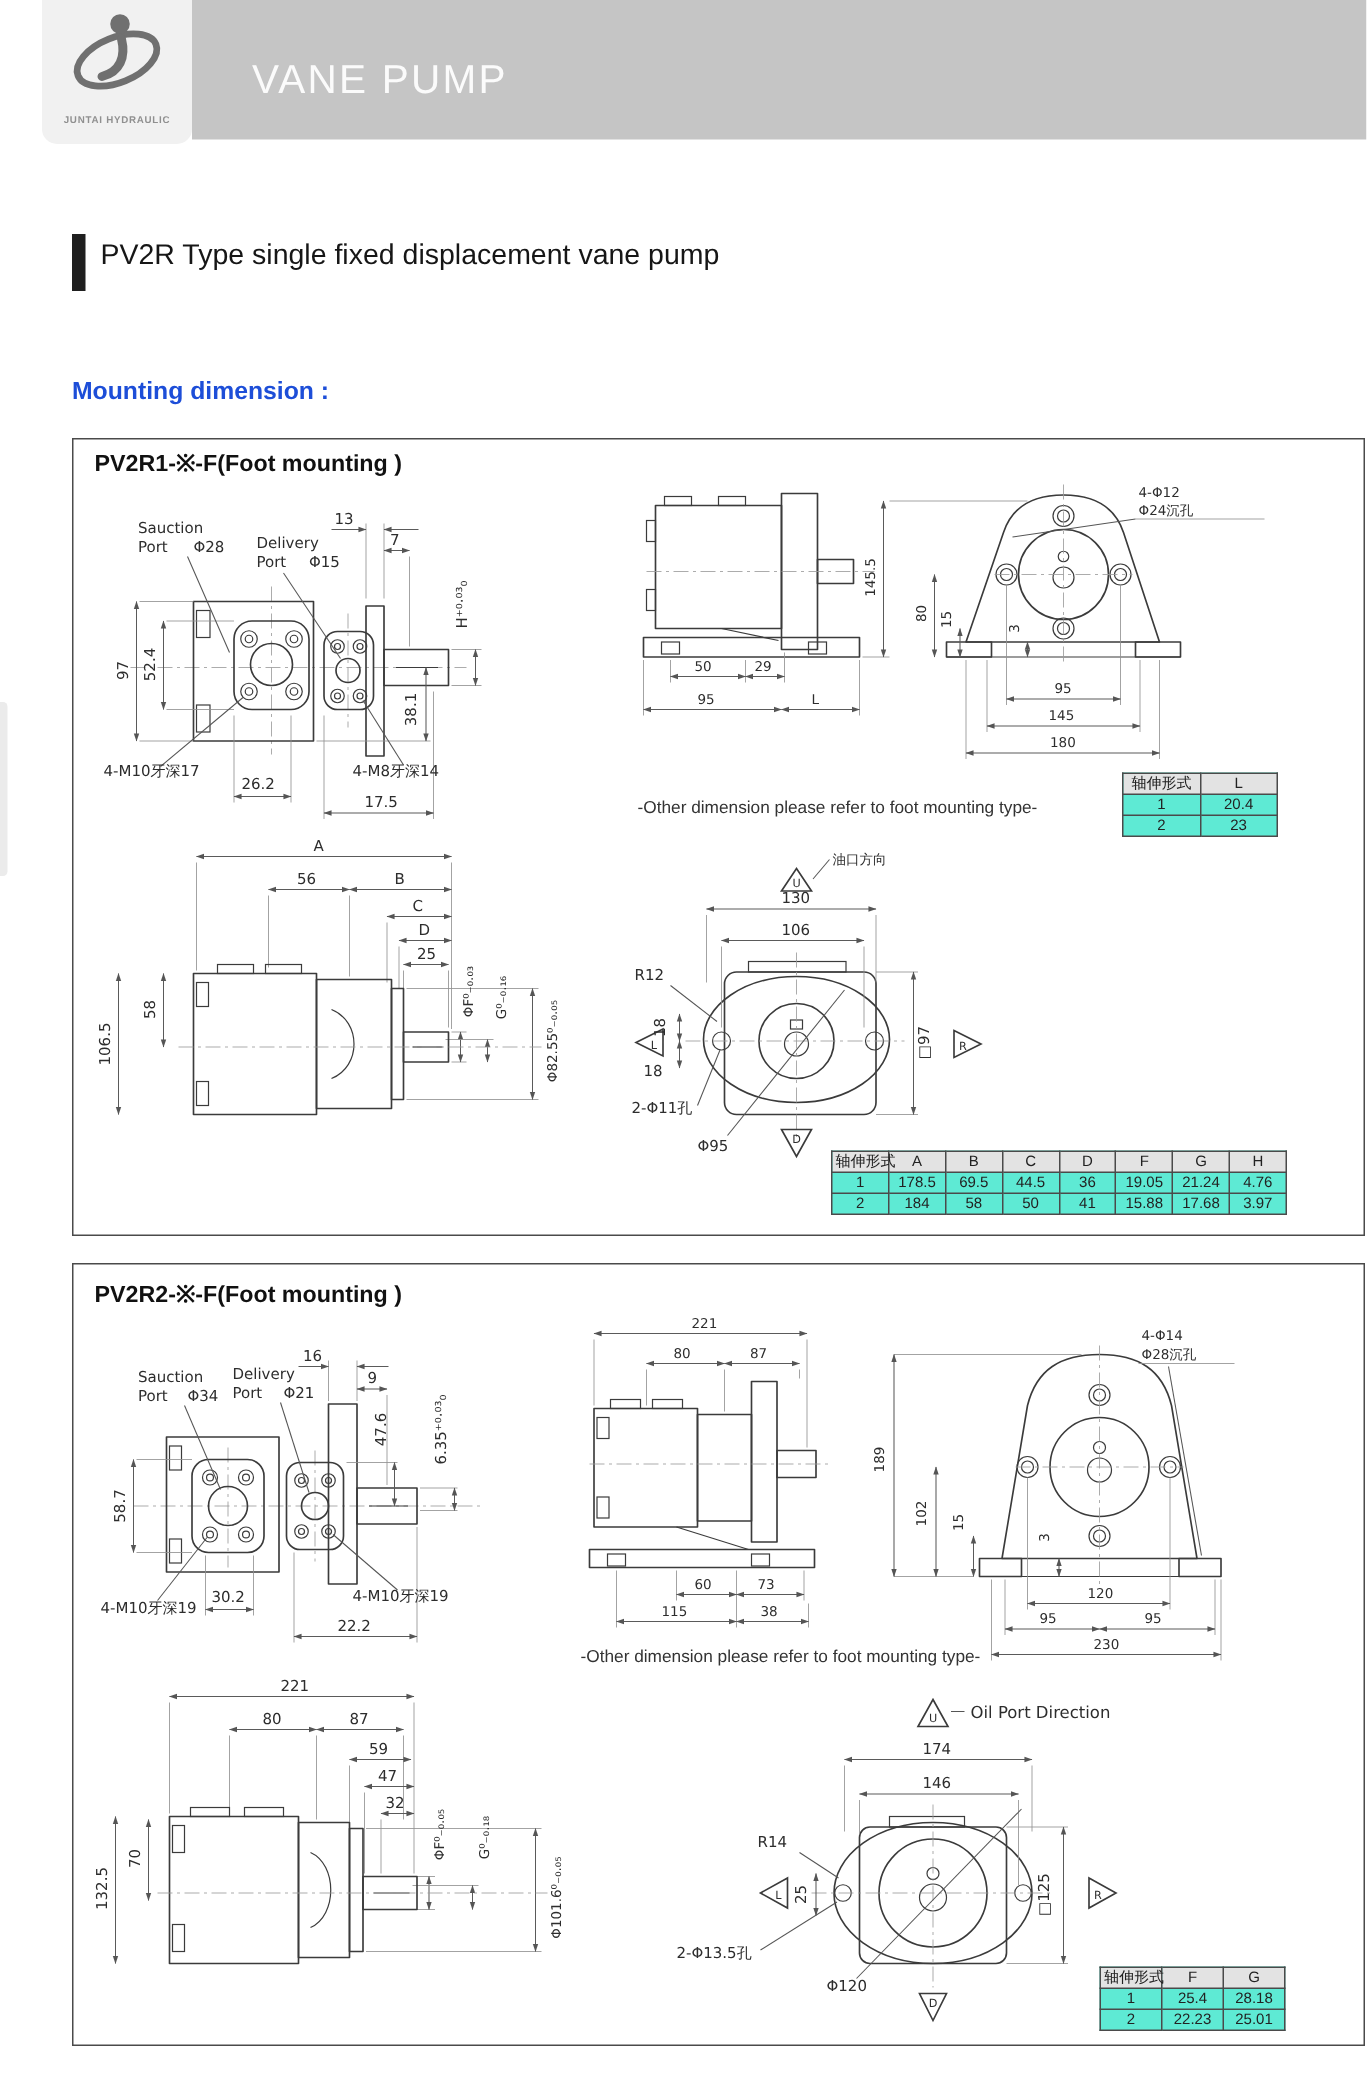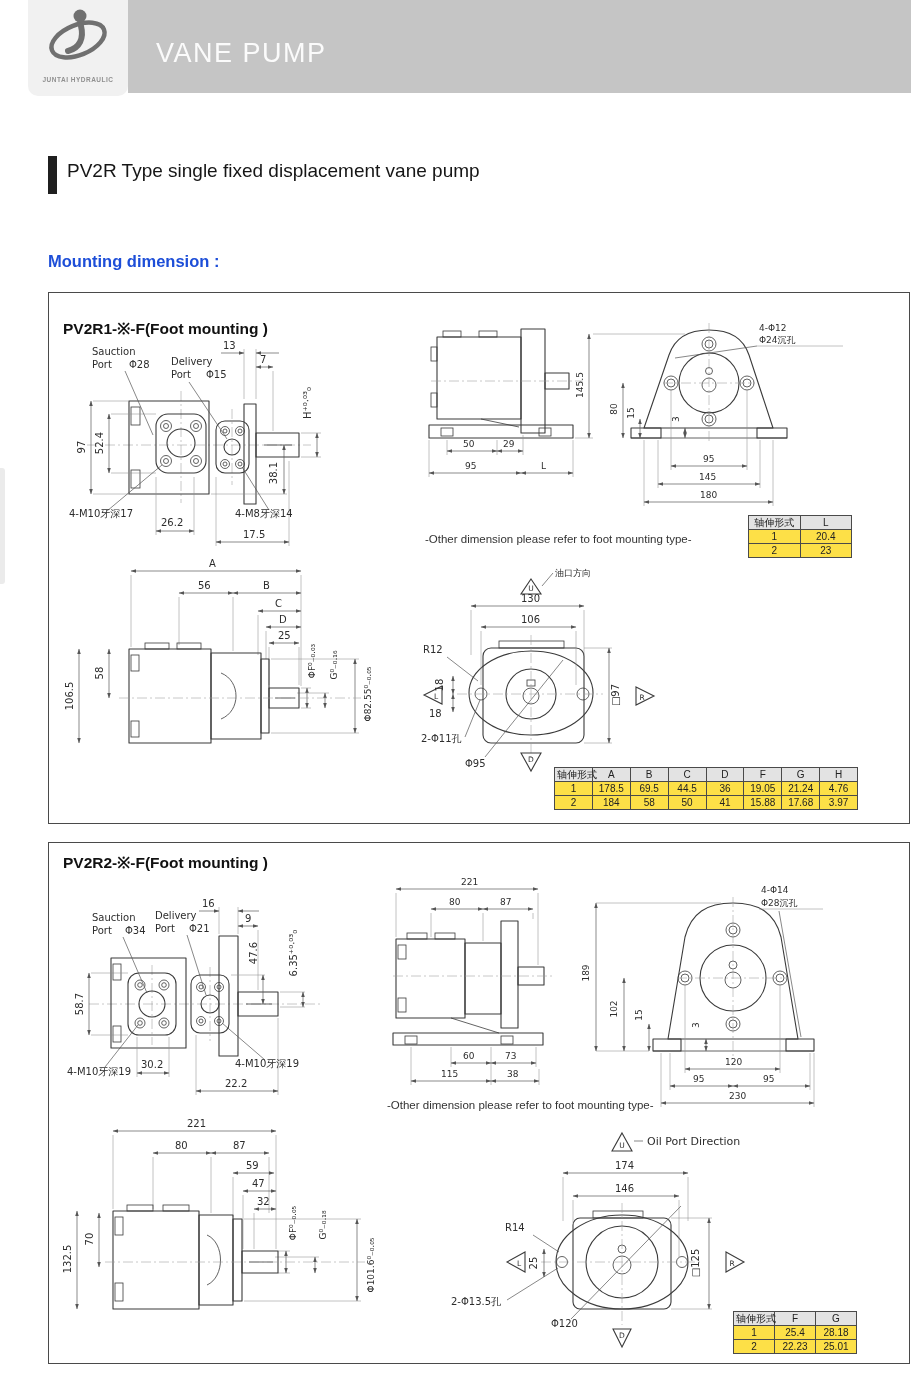--- a/index.html
+++ b/index.html
@@ -1,37 +1,37 @@
 <!DOCTYPE html>
 <html><head>
 <meta charset="utf-8">
 <style>
   html,body{margin:0;padding:0;background:#fff}
   body{width:911px;height:1386px;position:relative;font-family:"Liberation Sans",sans-serif;color:#222;overflow:hidden}
   
   .banner{position:absolute;left:128px;top:0;width:783px;height:93px;background:#c5c5c5;display:flex;align-items:center}
-  .banner span{margin-left:28px;margin-top:14px;font-size:27px;letter-spacing:1.5px;color:#fbfbfb;font-family:"Liberation Sans",sans-serif}
+  .banner span{margin-left:40px;margin-top:14px;font-size:27px;letter-spacing:1.5px;color:#fbfbfb;font-family:"Liberation Sans",sans-serif}
   .logo-card{position:absolute;left:28px;top:0;width:100px;height:96px;background:#f1f1f1;border-radius:0 0 10px 10px;text-align:center}
   .logo-text{font-size:6.5px;letter-spacing:.5px;color:#909090;font-weight:bold;margin-top:2px}
   .edge-tab{position:absolute;left:0;top:468px;width:5px;height:116px;background:#ebebeb;border-radius:0 3px 3px 0}
   
   .title-bar{position:absolute;left:48px;top:156px;width:9px;height:38px;background:#1f1f1f}
   .page-title{position:absolute;left:67px;top:160px;font-size:19px;font-weight:normal;color:#161616;margin:0}
   .section-heading{position:absolute;left:48px;top:252px;font-size:16.5px;font-weight:bold;color:#1d4ed8}
   
   .panel{position:absolute;left:48px;width:860px;border:1.5px solid #4a4a4a;background:#fff}
   .panel1{top:292px;height:530px}
   .panel2{top:842px;height:520px}
   .subbox{position:absolute;top:0;border-left:1.5px solid #4a4a4a;border-bottom:1.5px solid #4a4a4a}
   .sb1{left:372px;width:486px;height:261px}
   .sb2{left:332px;width:526px;height:268px}
   .dh{position:absolute;font-size:15.5px;font-weight:bold;color:#111;white-space:nowrap}
   .note{position:absolute;font-size:11.5px;color:#333;white-space:nowrap}
   
-  .dtable{position:absolute;border-collapse:collapse;background:#fde047;font-size:10px;color:#222;table-layout:fixed}
+  .dtable{position:absolute;border-collapse:collapse;background:#5eead4;font-size:10px;color:#222;table-layout:fixed}
   .dtable th,.dtable td{border:1px solid #4a4a4a;text-align:center;padding:0 2px;height:13px;font-weight:normal;line-height:1.15;white-space:nowrap}
   .dtable th{background:#e3e3e3}
   .t-l{left:699px;top:222px;width:104px}
   .t-big{left:505px;top:474px;width:304px}
   .t-fg{left:684px;top:468px;width:124px}
   
   .dwg{position:absolute;overflow:visible}
   .dwg .ol{fill:none;stroke:#3b3b3b;stroke-width:1.1;stroke-linejoin:round}
   .dwg .ol2{fill:none;stroke:#3b3b3b;stroke-width:.8}
   .dwg .dim{stroke:#5a5a5a;stroke-width:.7;fill:none}
@@ -68,21 +68,21 @@
   </svg>
   <div class="logo-text">JUNTAI HYDRAULIC</div>
 </div>
 <div class="edge-tab"></div>
 
 <div class="title-bar"></div>
 <h1 class="page-title">PV2R Type single fixed displacement vane pump</h1>
 <div class="section-heading">Mounting dimension :</div>
 
 <section class="panel panel1">
-  <div class="dh" style="left:14px;top:24px">PV2R1-※-F(Foot mounting )</div>
+  <div class="dh" style="left:14px;top:4px">PV2R1-※-F(Foot mounting )</div>
   <div class="note" style="left:376px;top:240px">-Other dimension please refer to foot mounting type-</div>
 
   <svg class="dwg" style="left:10px;top:32px" width="302" height="224">
     <g>
       <line class="cl" x1="28" y1="120" x2="252" y2="120"></line>
       <line class="cl" x1="122" y1="66" x2="122" y2="178"></line>
       <line class="cl" x1="173" y1="84" x2="173" y2="160"></line>
     </g>
     <g>
       <rect class="ol" x="70" y="76" width="80" height="93"></rect>

